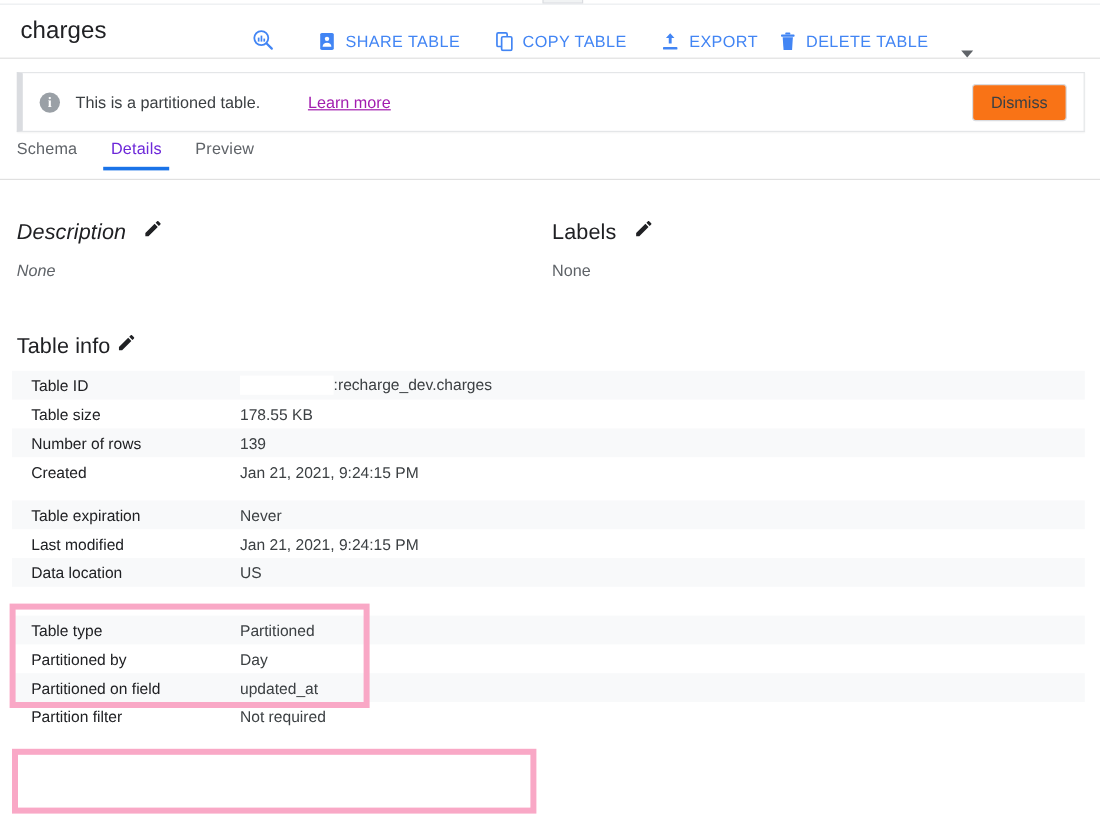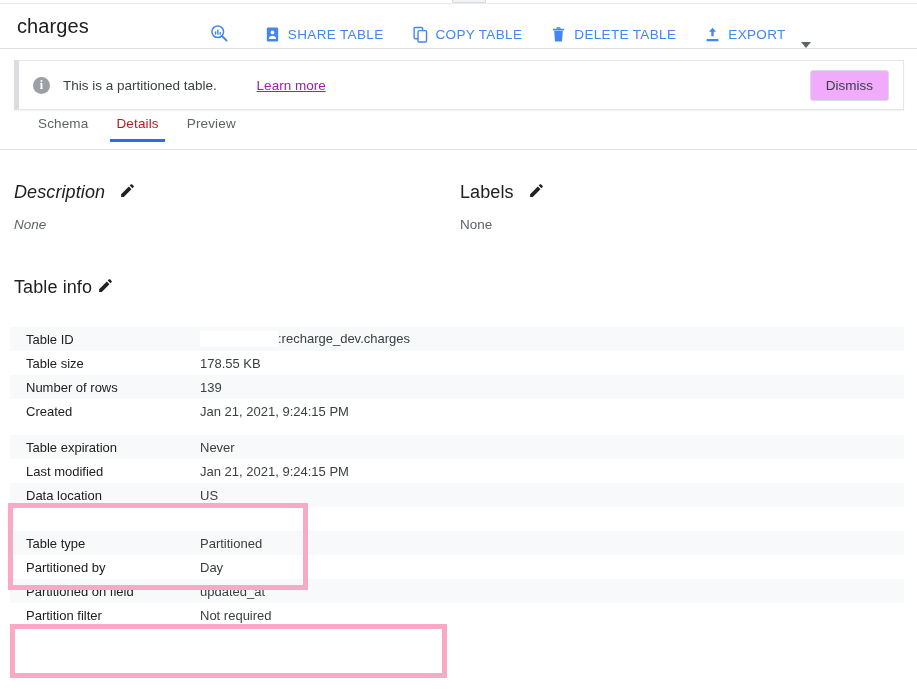--- a/index.html
+++ b/index.html
@@ -113,46 +113,46 @@
     text-decoration: underline;
     cursor: pointer;
     padding-left: 36px;
   }
   #banner-spacer { flex: 1; }
   #dismiss-button {
     margin-right: 14px;
     padding: 7px 15px;
     font-size: 13.5px;
     color: #3c4043;
-    background: #f0abfc;
+    background: #f97316;
     border: 1px solid #dadce0;
     border-radius: 3px;
     cursor: pointer;
     font-family: "Liberation Sans", sans-serif;
   }
 
   
   #tabs {
     position: absolute;
     left: 0; top: 116px;
     width: 917px; height: 34px;
     display: flex;
     align-items: flex-start;
     border-bottom: 1px solid #e0e0e0;
-    padding-left: 24px;
+    padding-left: 0;
   }
   .tab {
     padding: 0 14px 10px 14px;
     font-size: 13.5px;
     color: #5f6368;
     cursor: pointer;
     position: relative;
     letter-spacing: .15px;
   }
-  .tab.active { color: #b91c1c; font-weight: 500; }
+  .tab.active { color: #6d28d9; font-weight: 500; }
   .tab.active::after {
     content: "";
     position: absolute;
     left: 8px; right: 8px; bottom: -1px;
     height: 3px;
     background: #1a73e8;
   }
 
   
   #meta-row {
@@ -189,21 +189,21 @@
     gap: 5px;
   }
   #table-info-title {
     font-size: 18px;
     color: #202124;
     letter-spacing: .1px;
   }
 
   #info-table {
     position: absolute;
-    left: 10px; top: 327px;
+    left: 10px; top: 309px;
     width: 894px;
   }
   .info-row {
     display: flex;
     align-items: center;
     height: 24px;
     font-size: 13px;
     position: relative;
   }
   .info-row.shaded { background: #f8f9fa; }
@@ -280,39 +280,39 @@
     <button class="tb-btn">
       <span>
         <svg width="17" height="17" viewBox="0 0 24 24" fill="none">
           <rect x="3" y="2" width="12" height="16" rx="1.6" stroke="#4285f4" stroke-width="2"></rect>
           <rect x="8.5" y="6.5" width="12" height="16" rx="1.6" fill="#ffffff" stroke="#4285f4" stroke-width="2"></rect>
         </svg>
       </span>
       <span class="tb-label">COPY TABLE</span>
     </button>
 
+    <button class="tb-btn" style="margin-right:0">
+      <span>
+        <svg width="17" height="17" viewBox="0 0 24 24">
+          <path d="M12 2.5l5 5.5h-3.3v6.5h-3.4V8H7z" fill="#4285f4"></path>
+          <rect x="3.5" y="18.5" width="17" height="3" rx="1" fill="#4285f4"></rect>
+        </svg>
+      </span>
+      <span class="tb-label">EXPORT</span>
+    </button>
+
     <button class="tb-btn">
       <span>
         <svg width="17" height="17" viewBox="0 0 24 24">
           <path d="M6 7h12l-1 15H7L6 7z" fill="#4285f4"></path>
           <rect x="4" y="4" width="16" height="2.4" rx="1" fill="#4285f4"></rect>
           <rect x="9" y="1.6" width="6" height="2.4" rx="1" fill="#4285f4"></rect>
         </svg>
       </span>
       <span class="tb-label">DELETE TABLE</span>
-    </button>
-
-    <button class="tb-btn" style="margin-right:0">
-      <span>
-        <svg width="17" height="17" viewBox="0 0 24 24">
-          <path d="M12 2.5l5 5.5h-3.3v6.5h-3.4V8H7z" fill="#4285f4"></path>
-          <rect x="3.5" y="18.5" width="17" height="3" rx="1" fill="#4285f4"></rect>
-        </svg>
-      </span>
-      <span class="tb-label">EXPORT</span>
     </button>
     <div id="export-caret"></div>
 
   </div>
 </div>
 
 <div id="banner">
   <div id="banner-info-icon">i</div>
   <div id="banner-text">
     <span>This is a partitioned table.</span>

